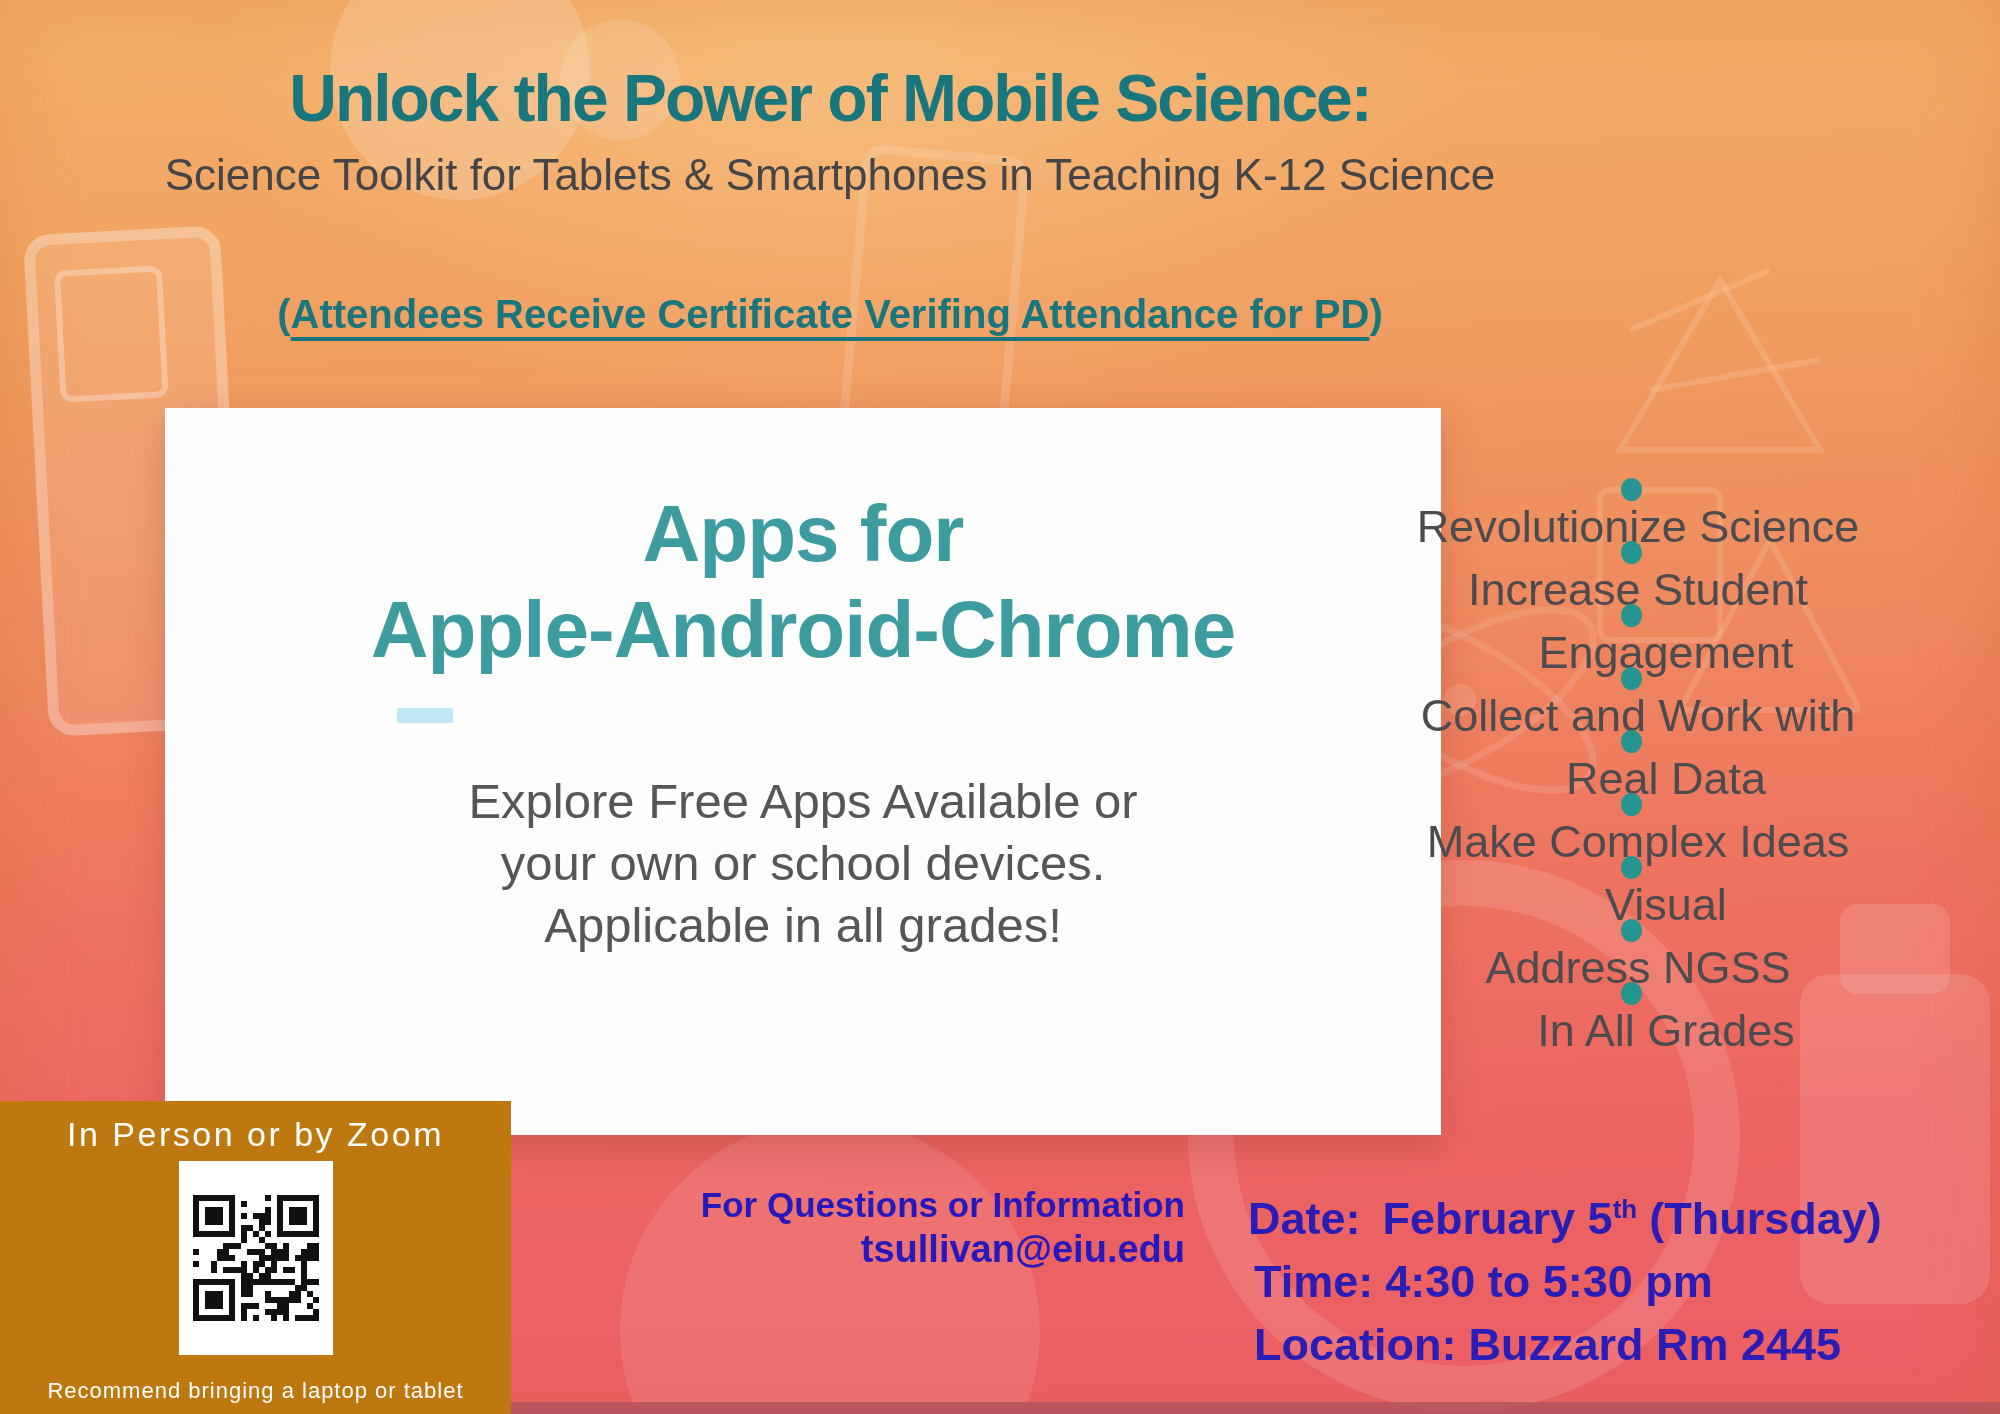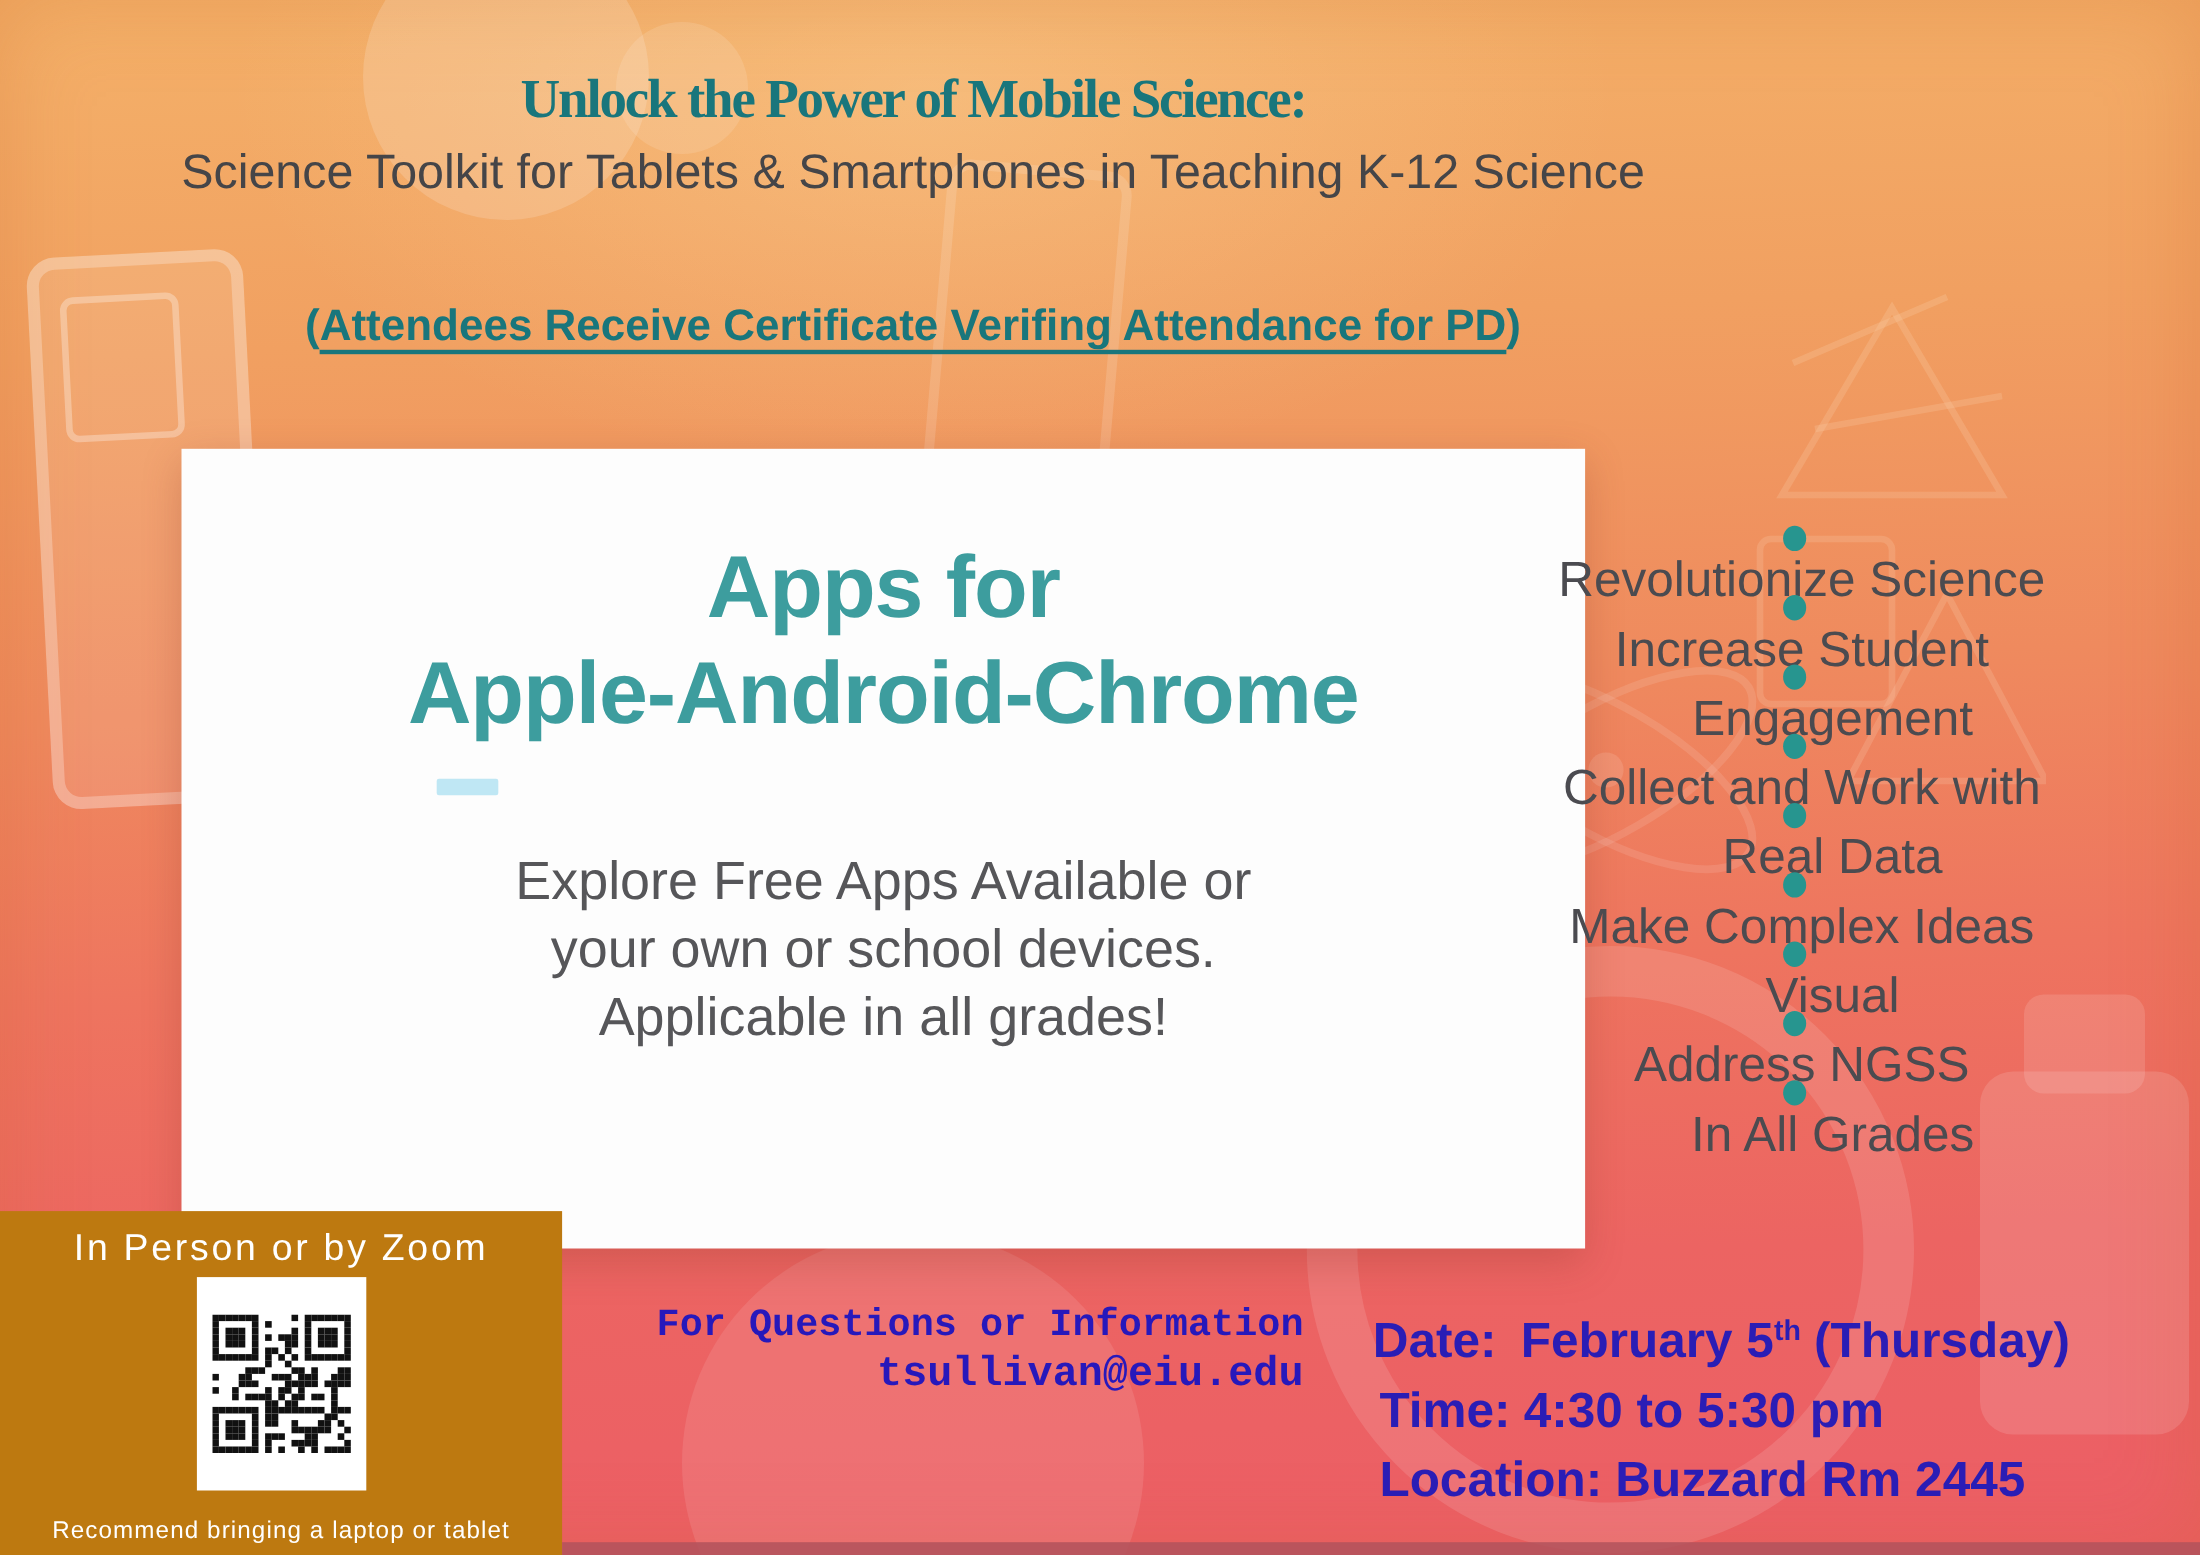--- a/index.html
+++ b/index.html
@@ -24,21 +24,21 @@
   .d-phone2{left:1060px; top:540px; width:210px; height:380px; border:10px solid rgba(255,255,255,0.10);
     border-radius:26px; transform:rotate(-6deg);}
   .d-blob{left:620px; top:1120px; width:420px; height:420px; border-radius:50%; background:rgba(255,255,255,0.10);}
   .d-gear{right:260px; top:860px; width:460px; height:460px; border-radius:50%; border:46px solid rgba(255,255,255,0.12);}
   .d-robot{right:10px; bottom:110px; width:190px; height:330px; background:rgba(255,255,255,0.13); border-radius:30px;}
   .d-robot::after{content:""; position:absolute; left:40px; top:-70px; width:110px; height:90px;
     background:rgba(255,255,255,0.13); border-radius:18px;}
   svg.d-lines{opacity:0.55;}
   
   .header{position:absolute; left:0; top:0; width:1660px; text-align:center;}
-  .page-title{margin:60px 0 0 0; font-size:50px; font-weight:800; letter-spacing:-2px; color:#19767c;font-family:Liberation Serif, serif;}
+  .page-title{margin:60px 0 0 0; font-size:66px; font-weight:800; letter-spacing:-2px; color:#19767c;}
   .subtitle{margin:14px 0 0 0; font-size:44px; font-weight:400; color:#454548;}
   .certificate{margin:92px 0 0 0; font-size:40px; font-weight:700; color:#19767c;}
   .certificate .underlined{text-decoration:underline; text-decoration-thickness:4px; text-underline-offset:9px;}
   
   .card{position:absolute; left:165px; top:408px; width:1276px; height:727px; background:#fdfdfd;
     box-shadow:0 12px 34px rgba(140,55,40,0.28); text-align:center;}
   .card-heading{margin:78px 0 0 0; font-size:80px; line-height:96px; font-weight:700; color:#3d9d9e; letter-spacing:-1px;}
   .dash{position:absolute; left:232px; top:300px; width:56px; height:15px; background:#bfe7f4; border-radius:2px;}
   .card-body{margin:92px 0 0 0; font-size:49px; line-height:62px; font-weight:500; color:#565659;}
   
@@ -47,21 +47,21 @@
   .benefit-line .dot{flex:0 0 auto; width:21px; height:23px; border-radius:50%; background:#27958f; margin-right:14px;}
   .benefit-line .benefit-text{font-size:45px; color:#4b4b50; white-space:nowrap;}
   .benefit-line.indent .benefit-text{margin-left:56px;}
   
   .zoom-box{position:absolute; left:0; top:1101px; width:511px; height:313px; background:#bd7910; color:#ffffff;}
   .zoom-title{margin-top:14px; text-align:center; font-size:34px; letter-spacing:2.5px; font-weight:400;}
   .qr-frame{position:absolute; left:179px; top:60px; width:154px; height:194px; background:#ffffff;
     display:flex; align-items:center; justify-content:center;}
   .zoom-note{position:absolute; left:0; bottom:10px; width:100%; text-align:center; font-size:22px; letter-spacing:1px;margin-top:12px;}
   
-  .contact{position:absolute; left:560px; top:1185px; width:625px; text-align:right; color:#2718bb; font-weight:700;font-family:Liberation Mono, monospace;}
+  .contact{position:absolute; left:560px; top:1185px; width:625px; text-align:right; color:#2718bb; font-weight:700;}
   .contact-line1{font-size:35px;}
   .contact-line2{font-size:38px; margin-top:3px;}
   
   .event{position:absolute; left:1248px; top:1178px; color:#2a1db5; font-weight:700; font-size:45px; line-height:63px;}
   .event sup{font-size:26px; font-weight:700;}
   .event .wide-gap{display:inline-block; width:22px;}
   .event .gap{display:inline-block; width:12px;}
   .event-line2,.event-line3{margin-left:6px;}
   
   .bottom-strip{position:absolute; left:511px; bottom:0; width:1489px; height:12px; background:#b2525c; opacity:0.85;}

